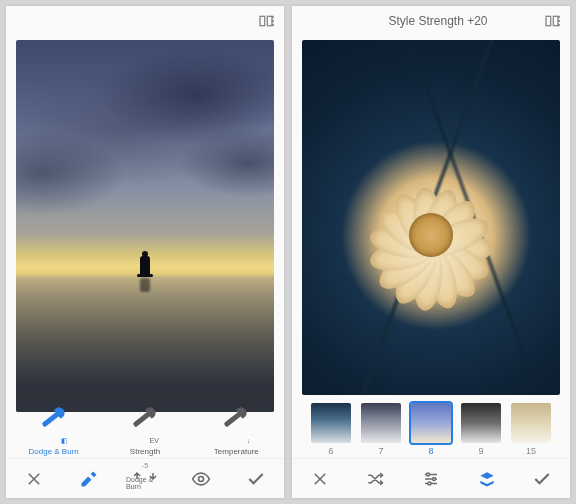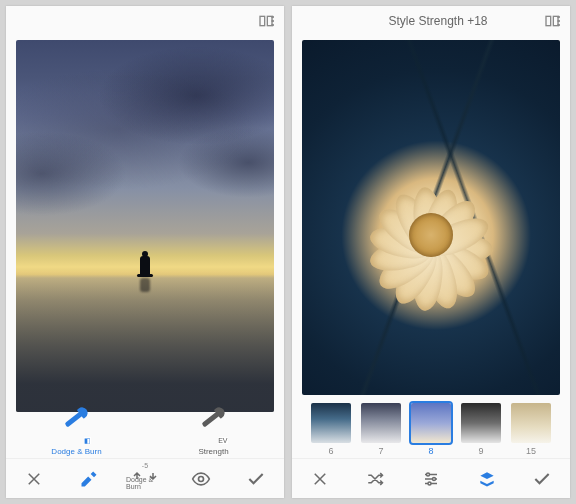--- a/index.html
+++ b/index.html
@@ -218,20 +218,27 @@
         </div>
       <span>Dodge &amp; Burn</span>
     </div>
     <div class="tool">
       <div class="ticon">
           <div class="brush"></div>
         <span class="badge">EV</span>
         </div>
       <span>Strength</span>
     </div>
+    <div class="tool">
+      <div class="ticon">
+          <div class="brush"></div>
+        <span class="badge">↓</span>
+        </div>
+      <span>Temperature</span>
+    </div>
   </div>
 
   <div class="bottombar">
     <div class="bbtn">
       <svg width="18" height="18" viewBox="0 0 24 24" stroke="currentColor" stroke-width="2" fill="none">
           <path d="M5 5l14 14M19 5L5 19"></path>
         </svg>
     </div>
     <div class="bbtn accent">
       <svg width="20" height="20" viewBox="0 0 24 24" fill="currentColor">
@@ -254,21 +261,21 @@
     <div class="bbtn">
       <svg width="20" height="20" viewBox="0 0 24 24" stroke="currentColor" stroke-width="2.5" fill="none">
           <path d="M4 12l5 5L20 6"></path>
         </svg>
     </div>
   </div>
 </div>
 
 <div class="panel">
   <div class="topbar">
-    <span class="title">Style Strength +18</span>
+    <span class="title">Style Strength +20</span>
     <span>
       <svg class="compare-icon" viewBox="0 0 24 24" fill="none" stroke="currentColor" stroke-width="2">
         <rect x="3" y="5" width="7" height="14"></rect>
           <rect x="14" y="5" width="7" height="14"></rect>
         <circle cx="22" cy="6" r="1" fill="currentColor"></circle>
           <circle cx="22" cy="12" r="1" fill="currentColor"></circle>
           <circle cx="22" cy="18" r="1" fill="currentColor"></circle>
       </svg>
     </span>
   </div>

